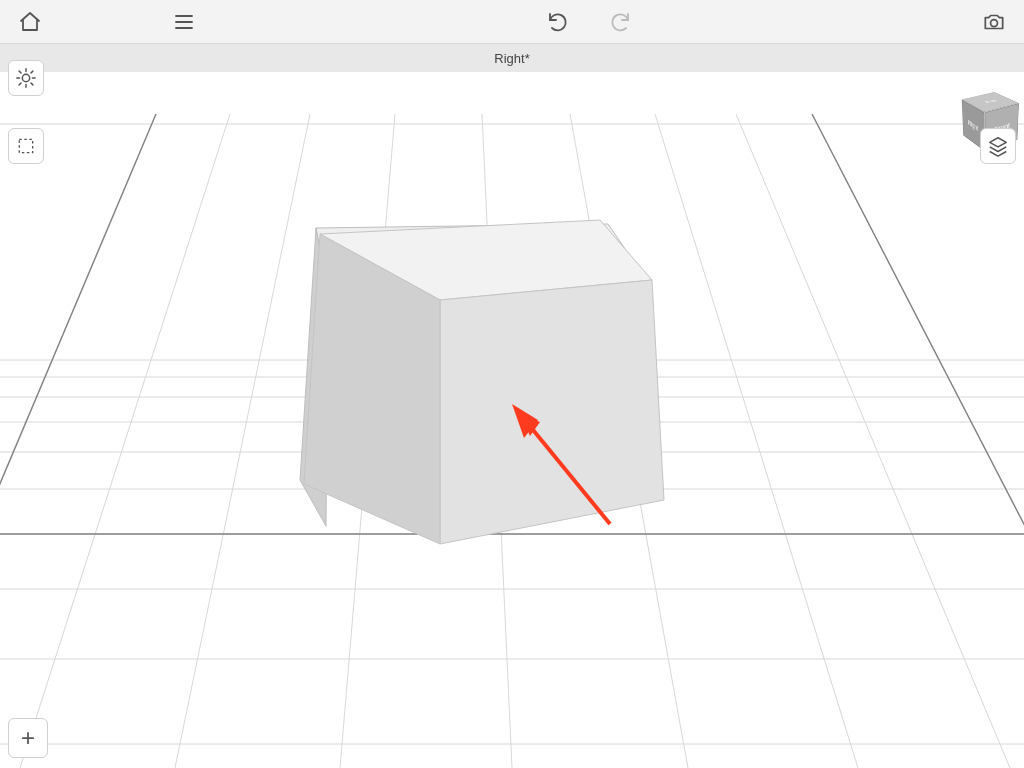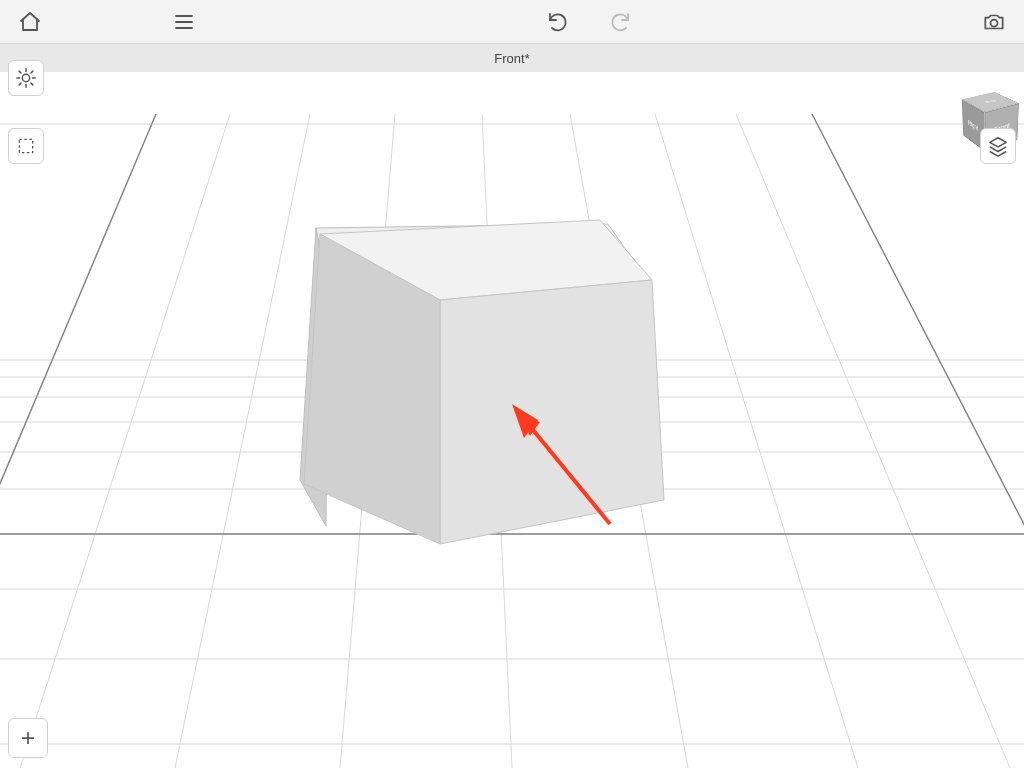--- a/index.html
+++ b/index.html
@@ -105,21 +105,21 @@
     <div class="tb-btn">
       <svg width="26" height="26" viewBox="0 0 24 24" fill="none" stroke="currentColor" stroke-width="1.6" stroke-linejoin="round">
         <path d="M4 8 h3 l2 -2 h6 l2 2 h3 v10 H4 Z"></path>
         <circle cx="12" cy="13" r="3.2"></circle>
       </svg>
     </div>
   </div>
 </div>
 
 <div class="doc-title-bar">
-  <span>Front*</span>
+  <span>Right*</span>
 </div>
 
 <div class="viewport">
 
   <svg class="scene-svg" viewBox="0 0 1024 724">
 
     <g stroke="#d8d8d8" stroke-width="1">
 
       <line x1="-120" y1="724" x2="156" y2="70"></line>
       <line x1="20" y1="724" x2="230" y2="70"></line>

